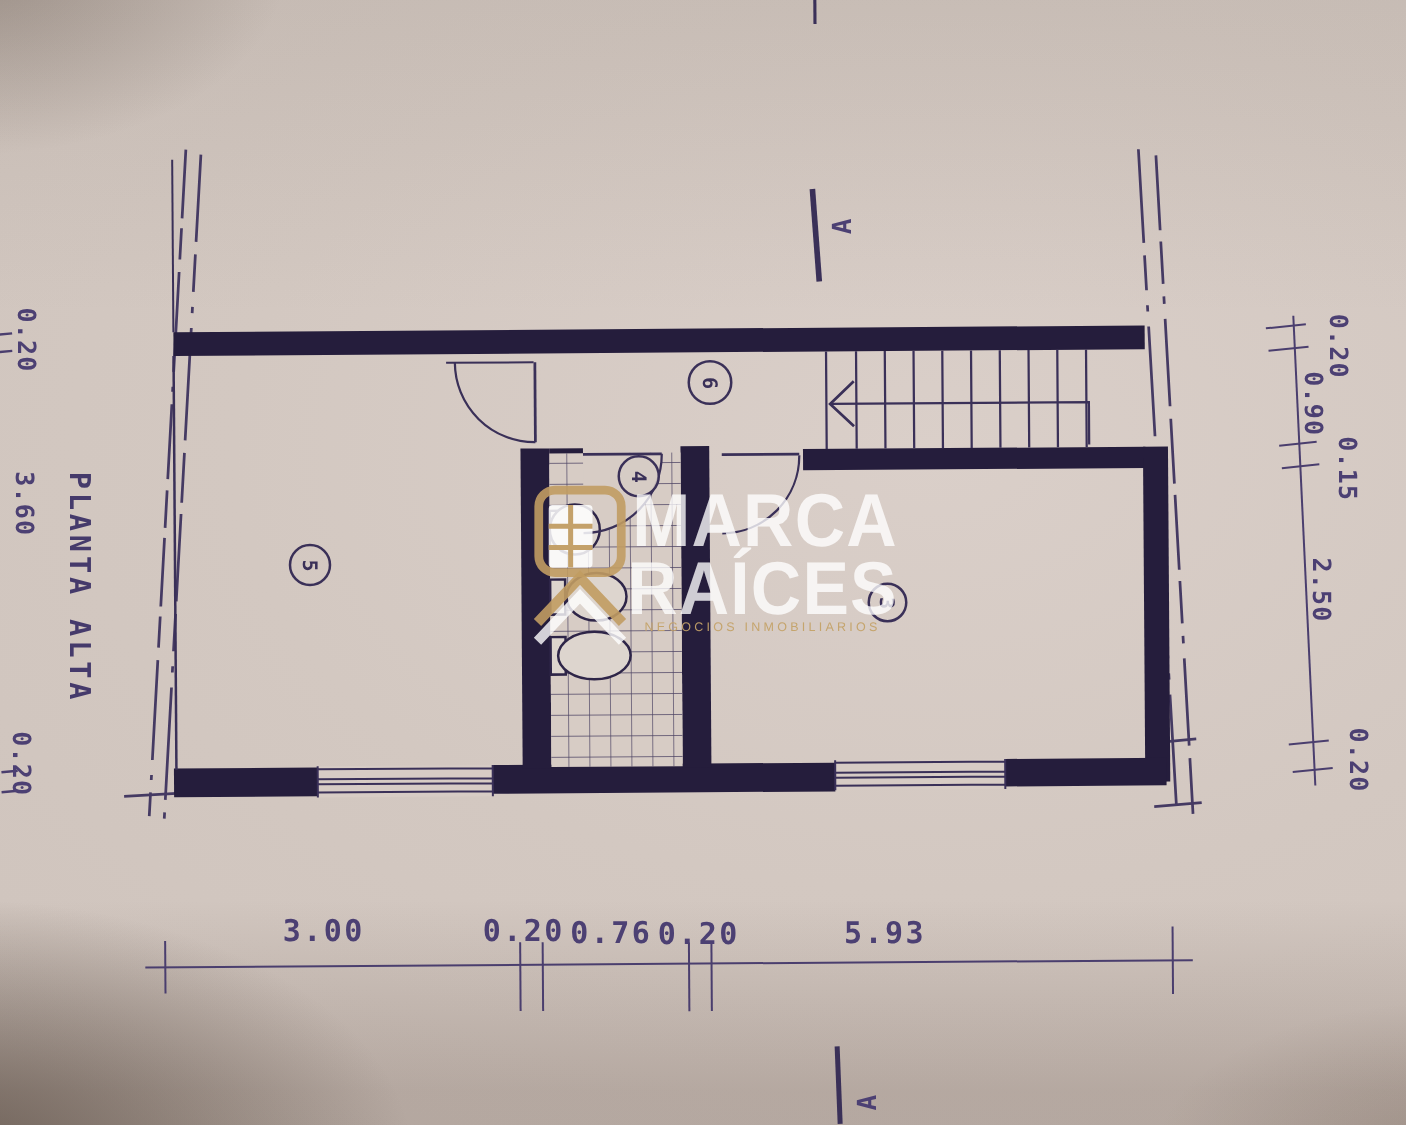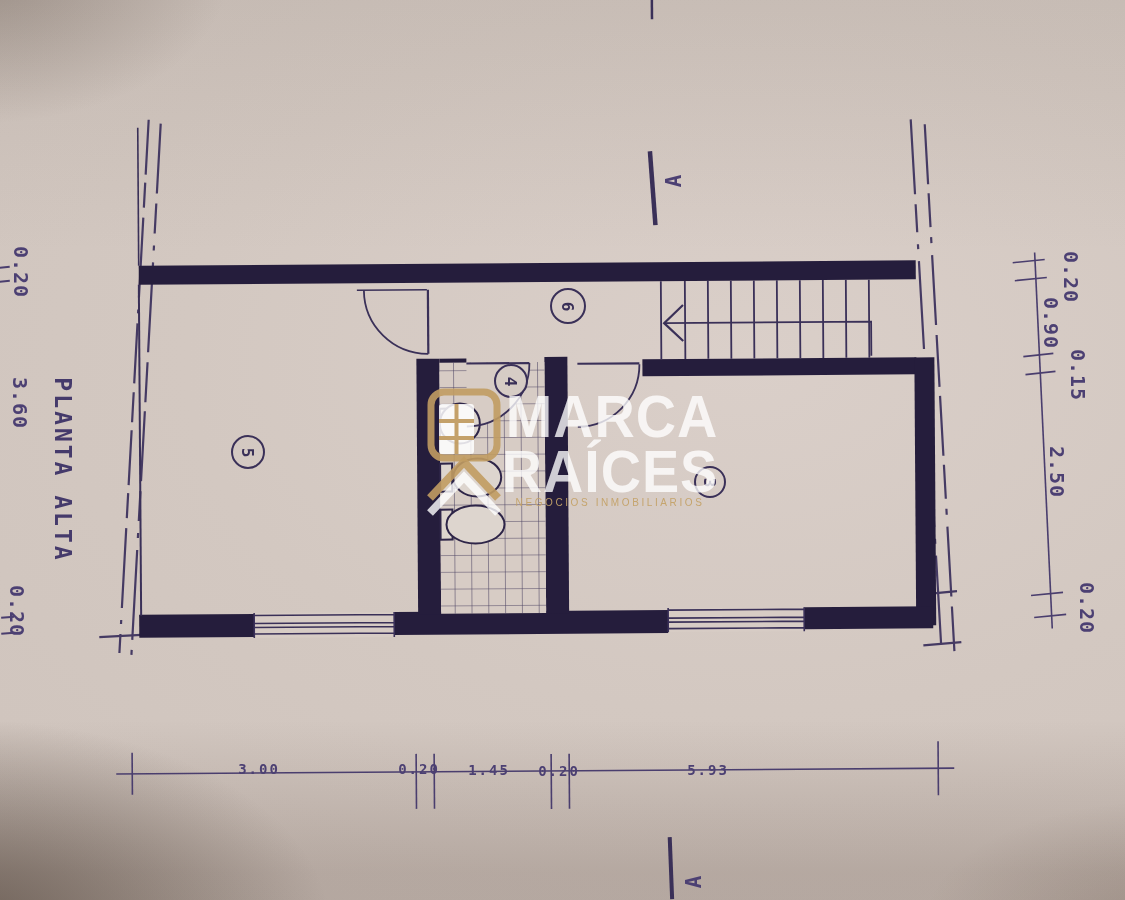--- a/index.html
+++ b/index.html
@@ -11,21 +11,21 @@
       radial-gradient(45% 32% at -3% 103%, rgba(52,38,28,0.55), rgba(52,38,28,0) 72%),
       linear-gradient(to bottom, rgba(70,50,40,0) 80%, rgba(70,50,40,0.20) 97%),
       radial-gradient(32% 24% at -2% -3%, rgba(70,55,45,0.33), rgba(70,55,45,0) 70%),
       radial-gradient(30% 20% at 103% 103%, rgba(80,60,45,0.22), rgba(80,60,45,0) 70%),
       linear-gradient(to bottom, rgba(100,90,80,0.10), rgba(100,90,80,0) 28%),
       radial-gradient(95% 75% at 66% 40%, #dacfc9 0%, #d3c8c1 52%, rgba(210,199,192,0) 100%);
   }
   .plan-layer{position:absolute;inset:0;filter:blur(0.3px);}
   .plan-svg{position:absolute;left:0;top:0;}
   .lbl{position:absolute;color:#4c4073;white-space:nowrap;}
-  .dim-h{font-size:14px;font-weight:bold;letter-spacing:2px;transform:translate(-50%,-50%);margin-top:24px;}
+  .dim-h{font-size:24px;font-weight:bold;letter-spacing:2px;transform:translate(-50%,-50%);}
   .dim-v{font-size:20px;font-weight:bold;letter-spacing:1px;transform:translate(-50%,-50%) rotate(90deg);}
   .floor-title{font-size:23px;font-weight:bold;letter-spacing:3px;color:#453a6b;
     transform:translate(-50%,-50%) rotate(90deg);}
   .section-a{font-size:21px;font-weight:bold;transform:translate(-50%,-50%) rotate(-90deg);}
   .room-circle{position:absolute;border:2px solid #3a3058;border-radius:50%;
     display:flex;align-items:center;justify-content:center;transform:translate(-50%,-50%);}
   .room-circle span{font-size:16px;font-weight:bold;color:#3a3058;transform:rotate(90deg);}
   
   .wm{position:absolute;left:0;top:0;width:1125px;height:644px;pointer-events:none;}
   .wm-word{position:absolute;font-family:"Liberation Sans",sans-serif;font-weight:bold;
@@ -169,21 +169,21 @@
   <div class="lbl dim-v" style="left:17px;top:611px;">0.20</div>
 
   <div class="lbl dim-v" style="left:1071px;top:277px;">0.20</div>
   <div class="lbl dim-v" style="left:1051px;top:323px;">0.90</div>
   <div class="lbl dim-v" style="left:1078px;top:375px;">0.15</div>
   <div class="lbl dim-v" style="left:1057px;top:472px;">2.50</div>
   <div class="lbl dim-v" style="left:1087px;top:608px;">0.20</div>
 
   <div class="lbl dim-h" style="left:259px;top:745px;">3.00</div>
   <div class="lbl dim-h" style="left:419px;top:745px;">0.20</div>
-  <div class="lbl dim-h" style="left:489px;top:746px;">1.45</div>
+  <div class="lbl dim-h" style="left:489px;top:746px;">0.76</div>
   <div class="lbl dim-h" style="left:559px;top:747px;">0.20</div>
   <div class="lbl dim-h" style="left:708px;top:746px;">5.93</div>
 
   <div class="lbl section-a" style="left:674px;top:181px;">A</div>
   <div class="lbl section-a" style="left:694px;top:882px;">A</div>
 
   <div class="room-circle" style="left:248px;top:452px;width:30px;height:30px;">
     <span>5</span>
     </div>
   <div class="room-circle" style="left:568px;top:306px;width:32px;height:32px;">

